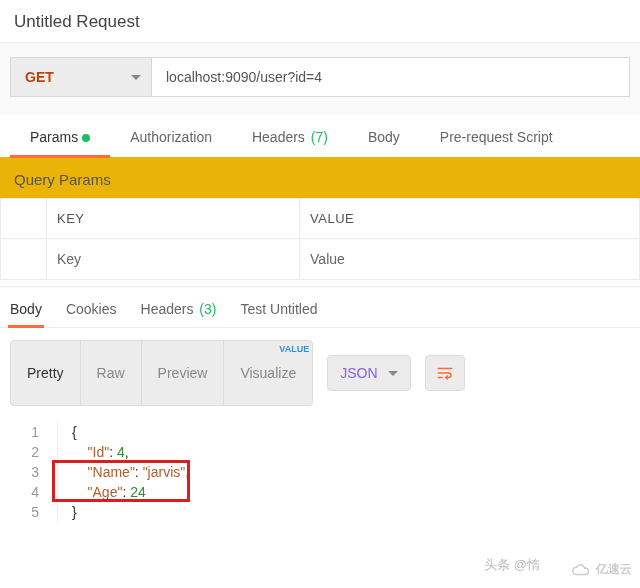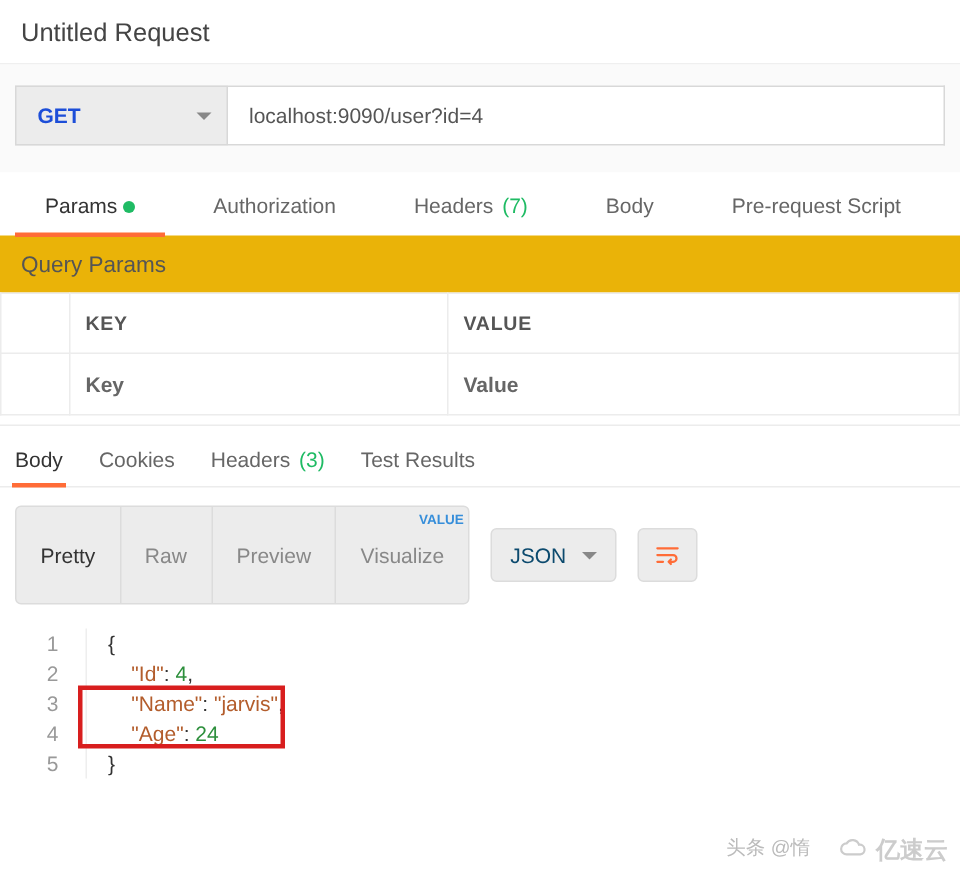--- a/index.html
+++ b/index.html
@@ -1,59 +1,59 @@
 <!DOCTYPE html>
 <html><head>
 <meta charset="utf-8">
 <style>
 *{box-sizing:border-box;margin:0;padding:0;font-family:-apple-system,BlinkMacSystemFont,"Segoe UI",Arial,sans-serif}
 body{background:#fff;color:#333;width:640px;height:588px;overflow:hidden;font-size:14px}
 .title{padding:12px 14px 10px;font-size:17px;color:#444;border-bottom:1px solid #efefef}
 .req-row{display:flex;gap:0;padding:14px 10px 18px;background:#fafafa}
-.method{display:flex;align-items:center;justify-content:space-between;width:142px;height:40px;background:#ececec;border:1px solid #d8d8d8;padding:0 10px 0 14px;font-weight:600;color:#1d4ed8;cursor:pointer}
+.method{display:flex;align-items:center;justify-content:space-between;width:142px;height:40px;background:#ececec;border:1px solid #d8d8d8;padding:0 10px 0 14px;font-weight:600;color:#c2410c;cursor:pointer}
 .method .caret{width:0;height:0;border-left:5px solid transparent;border-right:5px solid transparent;border-top:5px solid #888}
 .url{flex:1;height:40px;border:1px solid #d8d8d8;border-left:0;padding:4px 14px;display:flex;align-items:center;color:#555;background:#fff}
-.tabs{display:flex;gap:12px;border-bottom:1px solid #eab308;padding:0 10px;background:#fff}
+.tabs{display:flex;gap:0;border-bottom:4px solid #eab308;padding:0 10px;background:#fff}
 .tab{padding:14px 20px 12px;color:#666;cursor:pointer;position:relative}
 .tab.active{color:#333}
 .tab.active::after{content:"";position:absolute;left:0;right:0;bottom:-1px;height:3px;background:#ff6c37}
 .dot{display:inline-block;width:8px;height:8px;background:#1fbb64;border-radius:50%;margin-left:4px;vertical-align:middle}
 .count{color:#1fbb64;margin-left:2px}
 .section-h{padding:10px 14px;color:#555;background:#eab308;font-size:15px}
 .table{width:100%;border-collapse:collapse}
-.table th,.table td{border:1px solid #ececec;text-align:left;padding:12px 10px;font-weight:700;color:#666}
+.table th,.table td{border:1px solid #ececec;text-align:left;padding:12px 10px;font-weight:400;color:#666}
 .table th{font-size:13px;letter-spacing:.5px;color:#555}
 .ck{width:46px;text-align:center}
 .checkbox{display:inline-flex;width:18px;height:18px;background:#262626;border-radius:3px;align-items:center;justify-content:center}
 .checkbox svg{width:13px;height:13px}
 .ph{color:#aaa}
 .resp-tabs{display:flex;gap:24px;padding:14px 10px 10px;border-top:1px solid #ececec;margin-top:6px}
 .rtab{color:#666;cursor:pointer}
 .rtab.active{color:#333;position:relative}
 .rtab.active::after{content:"";position:absolute;left:-2px;right:-2px;bottom:-11px;height:3px;background:#ff6c37}
 .ctrl-row{display:flex;gap:14px;padding:12px 10px;align-items:center;border-top:1px solid #ececec}
 .view-group{display:flex;background:#ececec;border:1px solid #dcdcdc;border-radius:4px;overflow:hidden}
 .vg-item{padding:24px 16px;color:#888;cursor:pointer;border-right:1px solid #dcdcdc;position:relative}
 .vg-item:last-child{border-right:0}
 .vg-item.active{color:#333}
 .beta{font-size:9px;color:#368eda;position:absolute;top:3px;right:3px;font-weight:600}
-.fmt{display:flex;align-items:center;gap:10px;background:#ececec;border:1px solid #dcdcdc;border-radius:4px;padding:9px 12px;color:#0c4a6e;cursor:pointer}
+.fmt{display:flex;align-items:center;gap:10px;background:#ececec;border:1px solid #dcdcdc;border-radius:4px;padding:9px 12px;color:#8b5cf6;cursor:pointer}
 .fmt .caret{width:0;height:0;border-left:5px solid transparent;border-right:5px solid transparent;border-top:5px solid #888}
 .wrap-btn{background:#ececec;border:1px solid #dcdcdc;border-radius:4px;padding:8px 10px;cursor:pointer;display:flex;align-items:center}
 .wrap-btn svg{width:18px;height:18px}
 .code{display:flex;padding:4px 10px 0;font-family:Consolas,Menlo,monospace;font-size:14px}
 .gutter{width:48px;text-align:right;color:#999;padding-right:18px;border-right:1px solid #eee;line-height:20px}
 .src{padding-left:14px;line-height:20px;position:relative}
 .brace{color:#333}
 .k{color:#b35d2c}
 .n{color:#2d8f3c}
 .s{color:#b35d2c}
 .hl{position:absolute;border:3px solid #d81e1e;left:-6px;top:38px;width:138px;height:42px;pointer-events:none}
 .wm1{position:absolute;right:100px;bottom:14px;color:#bbb;font-size:13px}
-.wm2{position:absolute;right:8px;bottom:10px;color:#ccc;font-size:16px;font-weight:600;display:flex;align-items:flex-start;gap:4px}
+.wm2{position:absolute;right:8px;bottom:10px;color:#ccc;font-size:12px;font-weight:600;display:flex;align-items:flex-end;gap:4px}
 .wm2 svg{width:22px;height:16px}
 </style>
 </head>
 <body>
 
 <div class="title">Untitled Request</div>
 
 <div class="req-row">
   <div class="method">
     <span>GET</span>
@@ -86,21 +86,21 @@
     <td class="ph">Key</td>
     <td class="ph">Value</td>
   </tr>
 </tbody>
   </table>
 
 <div class="resp-tabs">
   <div class="rtab active">Body</div>
   <div class="rtab">Cookies</div>
   <div class="rtab"><span>Headers</span> <span class="count">(3)</span></div>
-  <div class="rtab">Test Results</div>
+  <div class="rtab">Test Untitled</div>
 </div>
 
 <div class="ctrl-row">
   <div class="view-group">
     <div class="vg-item active">Pretty</div>
     <div class="vg-item">Raw</div>
     <div class="vg-item">Preview</div>
     <div class="vg-item"><span>Visualize</span><span class="beta">VALUE</span></div>
   </div>
   <div class="fmt">

